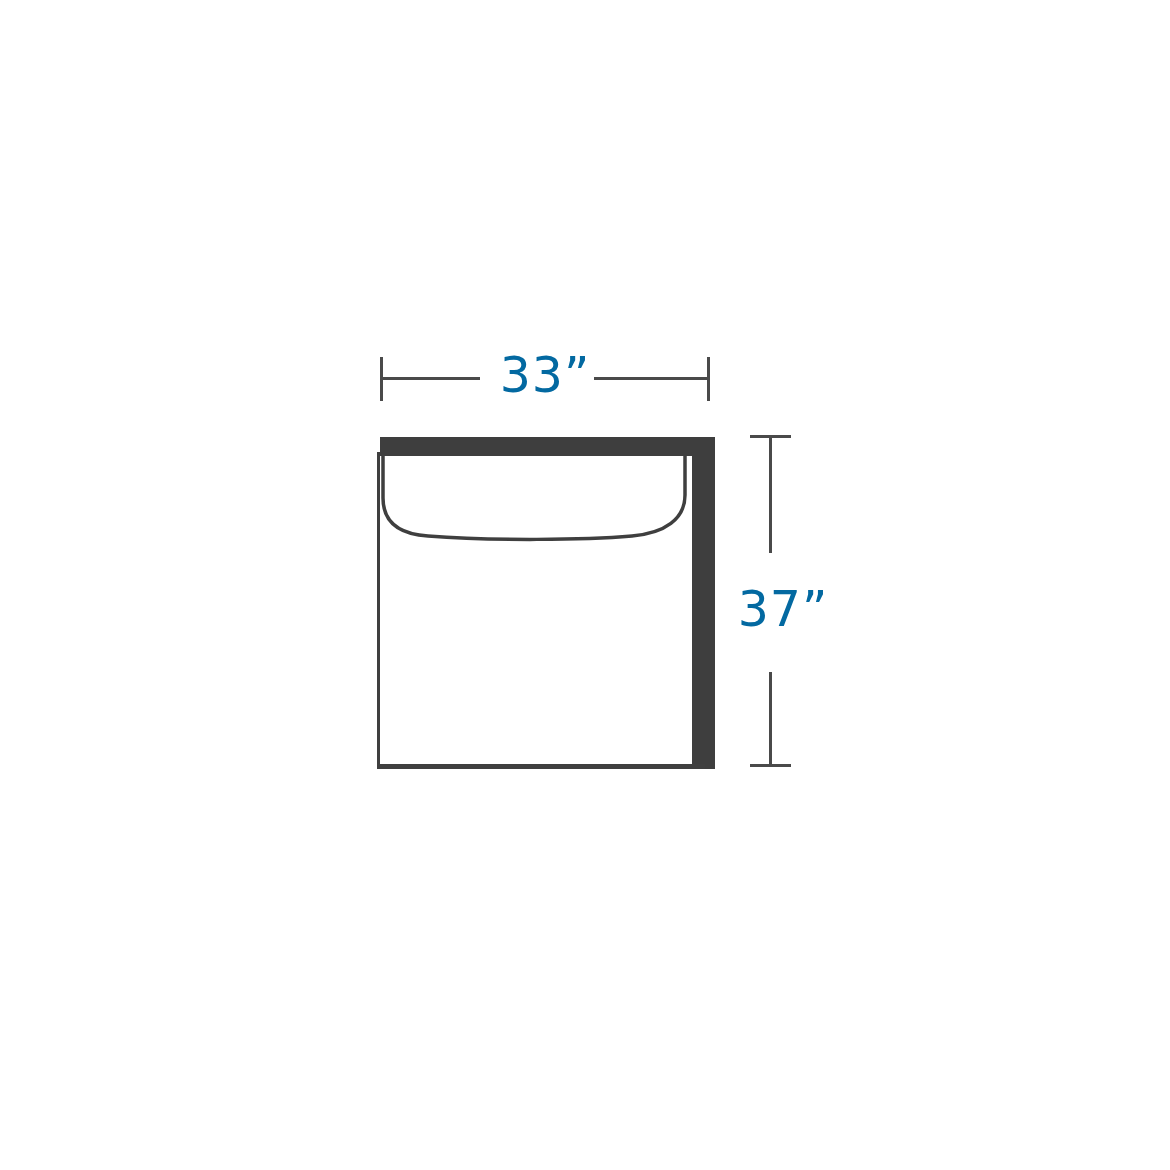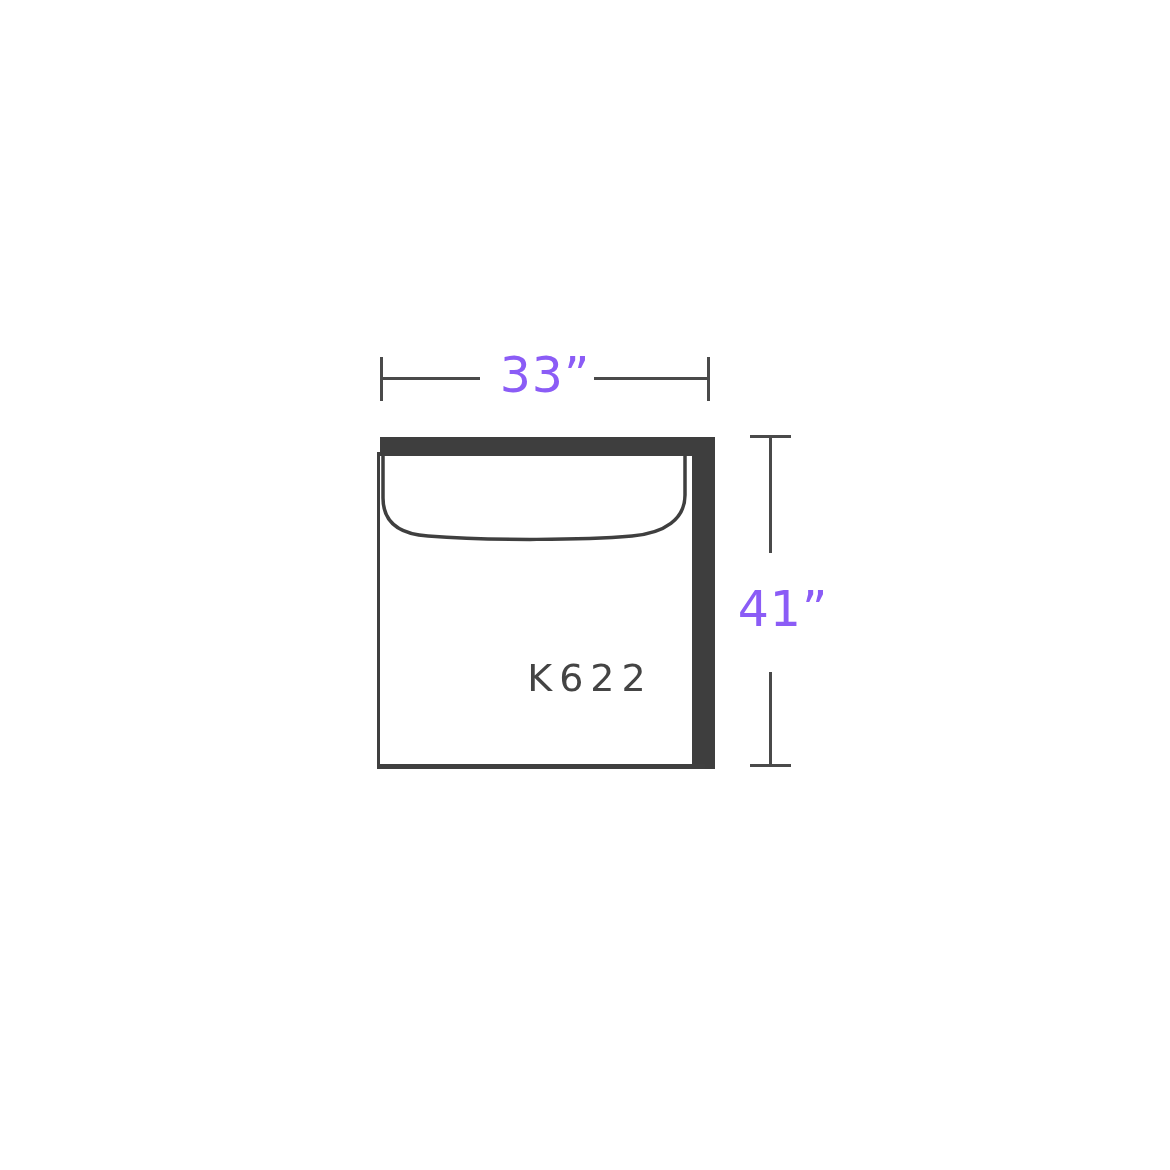--- a/index.html
+++ b/index.html
@@ -17,21 +17,21 @@
   }
 
   
   .vtick  { position: absolute; width: 3px;  height: 44px; background: #4a4a4a; }
   .hline  { position: absolute; height: 3px; background: #4a4a4a; }
   .vline  { position: absolute; width: 3px;  background: #4a4a4a; }
   .hcap   { position: absolute; width: 41px; height: 3px; background: #4a4a4a; }
 
   .dim-label {
     position: absolute;
-    color: #8b5cf6;
+    color: #0369a1;
     font-size: 49px;
     line-height: 50px;
     letter-spacing: 1px;
     text-align: center;
     white-space: nowrap;
   }
 
   
   .bar { position: absolute; background: #3e3e3e; }
   .bar.back { left: 380px; top: 437px; width: 335px; height: 19px; }
@@ -76,25 +76,24 @@
     <div class="bar back"></div>
     <div class="bar arm"></div>
     <div class="edge left"></div>
     <div class="edge bottom"></div>
 
     <svg class="cushion" viewBox="0 0 308 92">
       <path d="M 2 0 L 2 43 C 2 66 16 79 47 81 C 112 86 204 85 251 81 C 284 78 304 64 304 40 L 304 0" fill="none" stroke="#3f3f3f" stroke-width="3.5"></path>
     </svg>
 
     <div class="model">
-      <div>K622</div>
     </div>
   </div>
 
   <div>
     <span class="hcap" style="left:750px; top:435px;"></span>
     <span class="vline" style="left:769px; top:436px; height:117px;"></span>
-    <span class="dim-label" style="left:703px; top:585px; width:160px;">41”</span>
+    <span class="dim-label" style="left:703px; top:585px; width:160px;">37”</span>
     <span class="vline" style="left:769px; top:672px; height:95px;"></span>
     <span class="hcap" style="left:750px; top:764px;"></span>
   </div>
 
 </div>
 
 </body></html>

